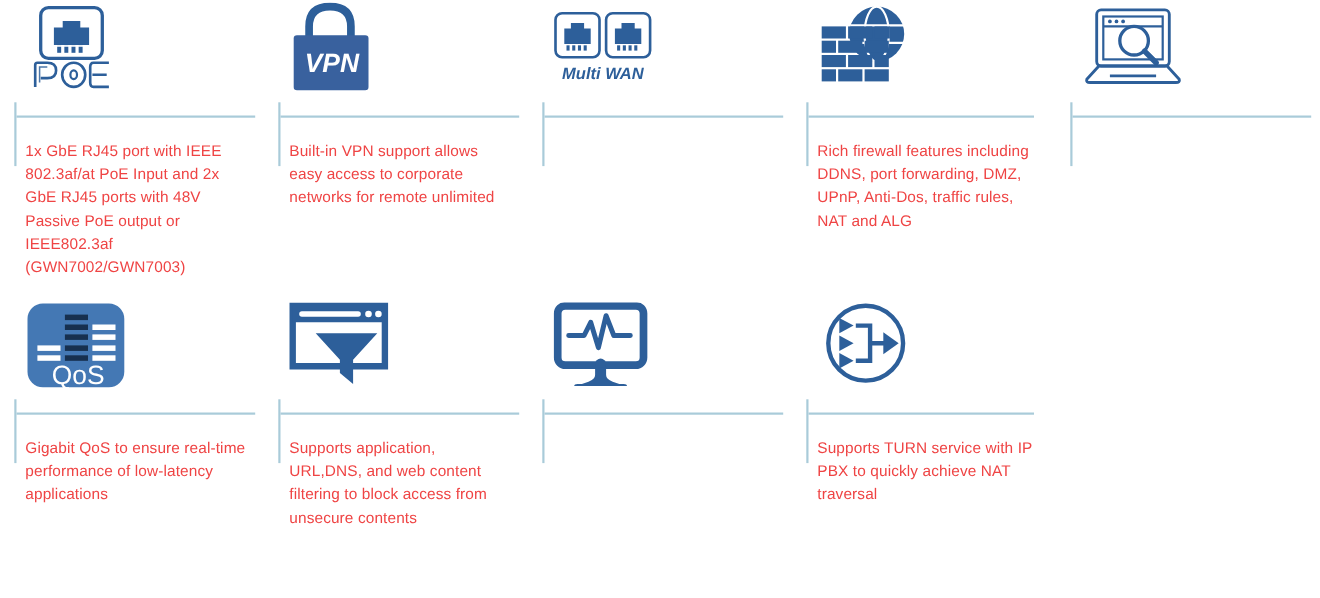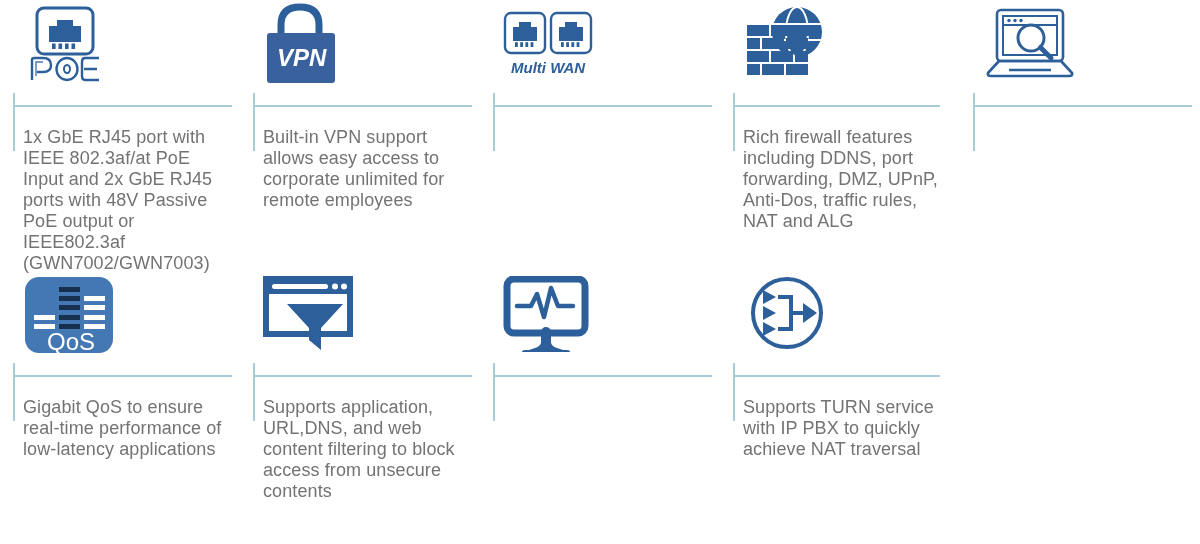--- a/index.html
+++ b/index.html
@@ -56,22 +56,22 @@
     height: 2px;
     background: #a9cbd9;
   }
   .cell.wide .divider .hline { width: 205px; }
 
   
   .caption {
     margin-top: 10px;
     padding-left: 10px;
     padding-right: 16px;
-    color: #737373;
-    font-size: 18px;
+    color: #ef4444;
+    font-size: 14px;
     line-height: 21px;
     letter-spacing: 0.1px;
     white-space: pre-line;
   }
 
   
   .poe { width: 92px; height: 78px; }
   .gigabit { width: 105px; height: 82px; }
   .vpn { width: 78px; height: 84px; }
   .mwan { width: 92px; height: 68px; }
@@ -125,21 +125,21 @@
           <path d="M18 34 L18 22 Q18 4 37 4 Q56 4 56 22 L56 34" fill="none" stroke="#2d5f9a" stroke-width="7"></path>
           <rect x="4" y="30" width="68" height="50" rx="3" ry="3" fill="#39619e"></rect>
           <text x="14" y="63" font-family="'Liberation Sans', sans-serif" font-size="24" font-weight="bold" font-style="italic" fill="#ffffff">VPN</text>
         </svg>
       </span>
     </div>
     <div class="divider">
       <span class="vline"></span>
       <span class="hline"></span>
     </div>
-    <div class="caption">Built-in VPN support allows easy access to corporate unlimited for remote employees</div>
+    <div class="caption">Built-in VPN support allows easy access to corporate networks for remote unlimited</div>
   </div>
 
   <div class="cell">
     <div class="icon-box">
       <span class="icon-wrap">
         <svg class="mwan" viewBox="0 0 92 68" xmlns="http://www.w3.org/2000/svg">
           <g>
             <rect x="2" y="2" width="40" height="40" rx="6" ry="6" fill="none" stroke="#2d5f9a" stroke-width="2.4"></rect>
             <path d="M10 30 L10 16 L16 16 L16 11 L28 11 L28 16 L34 16 L34 30 Z" fill="#2d5f9a"></path>
             <rect x="12" y="30" width="2.8" height="6" fill="#2d5f9a"></rect>

